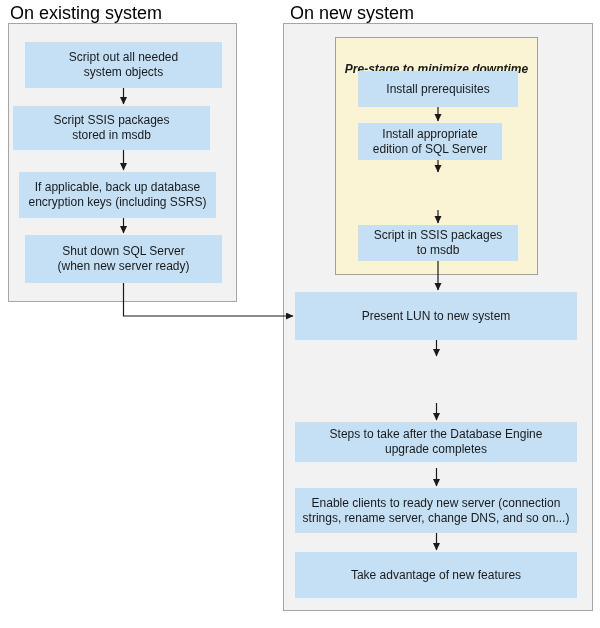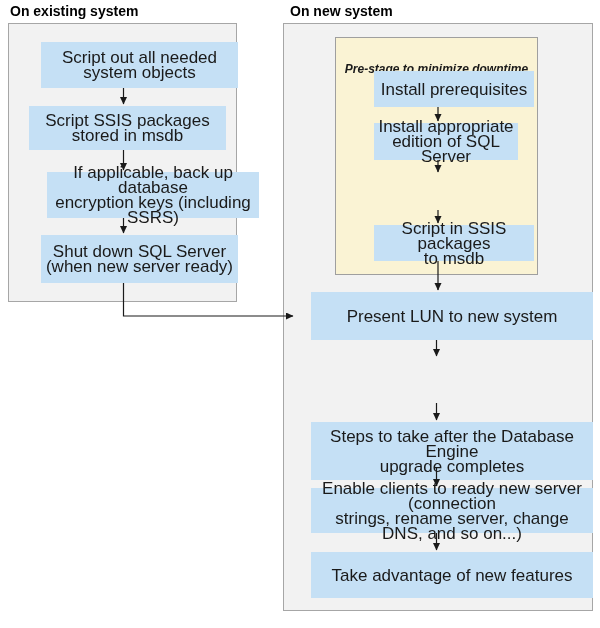--- a/index.html
+++ b/index.html
@@ -2,40 +2,40 @@
 <html style="--step-fill: #c5e0f5; --panel-fill: #f2f2f2; --panel-border: #a6a6a6; --prestage-fill: #faf3d4; --prestage-border: #9f9f9f; --arrow: #1a1a1a; --text: #1a1a1a;"><head>
 <meta charset="utf-8">
 <style>
   html,body{margin:0;padding:0;background:#ffffff;}
   .stage{
     position:relative;width:600px;height:628px;background:#ffffff;
     font-family:"Liberation Sans",sans-serif;color:var(--text,#1a1a1a);
     overflow:hidden;
   }
   .col-header{
-    position:absolute;font-size:14px;font-weight:bold;color:#000;
+    position:absolute;font-size:18px;font-weight:normal;color:#000;
     white-space:nowrap;
   }
   .panel{
     position:absolute;background:var(--panel-fill,#f2f2f2);
     border:1.5px solid var(--panel-border,#a6a6a6);box-sizing:border-box;
   }
   .prestage{
     position:absolute;background:var(--prestage-fill,#faf3d4);
     border:1px solid var(--prestage-border,#9f9f9f);box-sizing:border-box;
   }
   .prestage-title{
     margin-top:24px;text-align:center;font-weight:bold;font-style:italic;
     font-size:12px;white-space:nowrap;
   }
   .step{
     position:absolute;background:var(--step-fill,#c5e0f5);
     display:flex;align-items:center;justify-content:center;
-    text-align:center;font-size:17px;line-height:15px;
-    white-space:pre-line;box-sizing:border-box;padding:0 4px;margin-left:16px;
+    text-align:center;font-size:12px;line-height:15px;
+    white-space:pre-line;box-sizing:border-box;padding:0 4px;
   }
   .arrows{position:absolute;left:0;top:0;z-index:5;pointer-events:none;}
 </style>
 </head>
 <body>
 
 <div class="stage">
 
   <div class="col-header" style="left:10px;top:3px">On existing system</div>
   <div class="col-header" style="left:290px;top:3px">On new system</div>
@@ -44,33 +44,33 @@
   <div class="panel" style="left:283px;top:23px;width:310px;height:588px"></div>
 
   <div class="prestage" style="left:335px;top:37px;width:203px;height:238px">
     <div class="prestage-title">Pre-stage to minimize downtime</div>
   </div>
 
   <div class="step" style="left:25px;top:42px;width:197px;height:46px">Script out all needed
 system objects</div>
   <div class="step" style="left:13px;top:106px;width:197px;height:44px">Script SSIS packages
 stored in msdb</div>
-  <div class="step" style="left:31px;top:172px;width:212px;height:46px">If applicable, back up database
+  <div class="step" style="left:19px;top:172px;width:197px;height:46px">If applicable, back up database
 encryption keys (including SSRS)</div>
   <div class="step" style="left:25px;top:235px;width:197px;height:48px">Shut down SQL Server
 (when new server ready)</div>
 
   <div class="step" style="left:358px;top:71px;width:160px;height:36px">Install prerequisites</div>
   <div class="step" style="left:358px;top:123px;width:144px;height:37px">Install appropriate
 edition of SQL Server</div>
   <div class="step" style="left:358px;top:225px;width:160px;height:36px">Script in SSIS packages
 to msdb</div>
 
   <div class="step" style="left:295px;top:292px;width:282px;height:48px">Present LUN to new system</div>
-  <div class="step" style="left:295px;top:422px;width:282px;height:58px">Steps to take after the Database Engine
+  <div class="step" style="left:295px;top:422px;width:282px;height:40px">Steps to take after the Database Engine
 upgrade completes</div>
   <div class="step" style="left:295px;top:488px;width:282px;height:45px">Enable clients to ready new server (connection
 strings, rename server, change DNS, and so on...)</div>
   <div class="step" style="left:295px;top:552px;width:282px;height:46px">Take advantage of new features</div>
 
   <svg class="arrows" width="600" height="628" viewBox="0 0 600 628" xmlns="http://www.w3.org/2000/svg">
     <defs>
       <marker id="ah" markerWidth="8" markerHeight="8" refX="7" refY="3.5" orient="auto" markerUnits="userSpaceOnUse">
         <path d="M0,0 L7.5,3.5 L0,7 Z" fill="#1a1a1a"></path>
       </marker>

